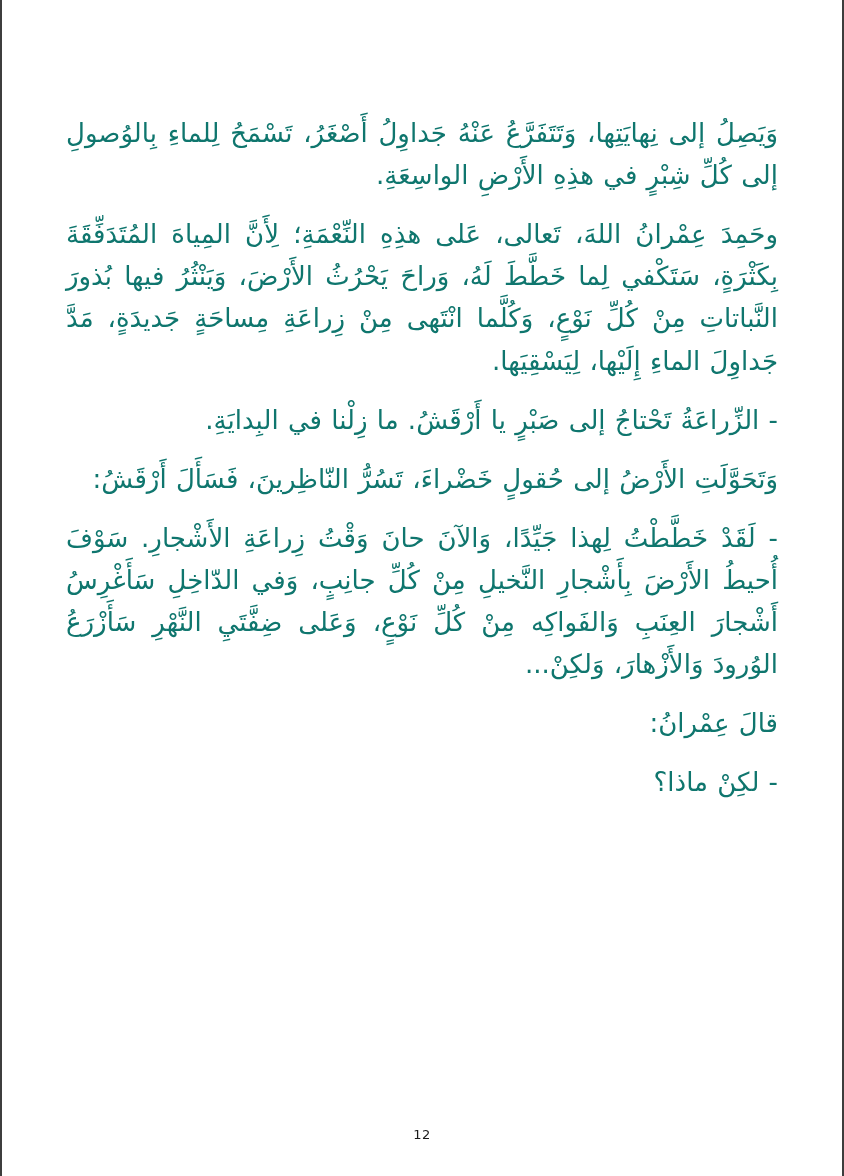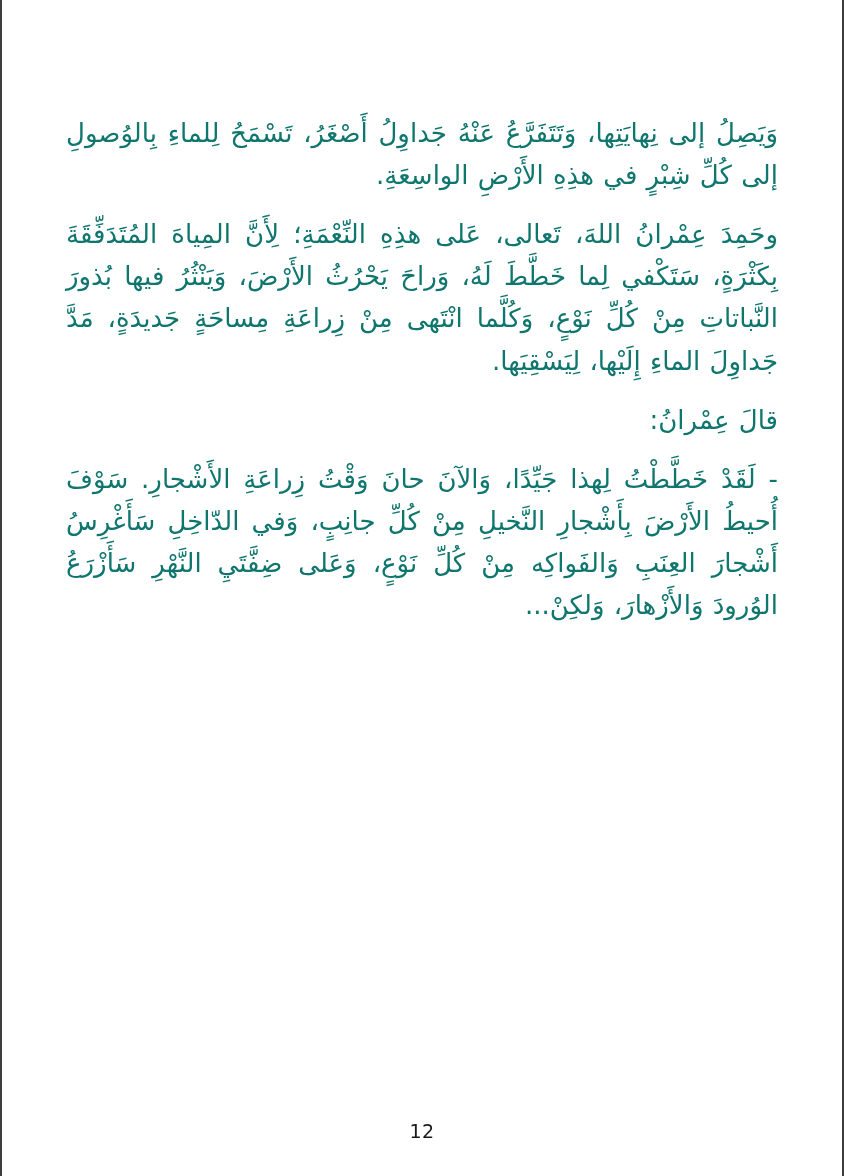--- a/index.html
+++ b/index.html
@@ -41,32 +41,35 @@
     text-align-last: right;
     word-spacing: 1px;
   }
   .page-number {
     position: absolute;
     bottom: 34px;
     left: 0;
     right: 0;
     text-align: center;
     direction: ltr;
-    font-size: 19px;
+    font-size: 13px;
     color: #1a1a1a;
     letter-spacing: 0.5px;
   }
 </style>
 </head>
 <body>
 
 <div class="page">
 
   <div class="text-block">
     <p>وَيَصِلُ إلى نِهايَتِها، وَتَتَفَرَّعُ عَنْهُ جَداوِلُ أَصْغَرُ، تَسْمَحُ لِلماءِ بِالوُصولِ إلى كُلِّ شِبْرٍ في هذِهِ الأَرْضِ الواسِعَةِ.</p>
     <p>وحَمِدَ عِمْرانُ اللهَ، تَعالى، عَلى هذِهِ النِّعْمَةِ؛ لِأَنَّ المِياهَ المُتَدَفِّقَةَ بِكَثْرَةٍ، سَتَكْفي لِما خَطَّطَ لَهُ، وَراحَ يَحْرُثُ الأَرْضَ، وَيَنْثُرُ فيها بُذورَ النَّباتاتِ مِنْ كُلِّ نَوْعٍ، وَكُلَّما انْتَهى مِنْ زِراعَةِ مِساحَةٍ جَديدَةٍ، مَدَّ جَداوِلَ الماءِ إِلَيْها، لِيَسْقِيَها.</p>
+    <p>- الزِّراعَةُ تَحْتاجُ إلى صَبْرٍ يا أَرْقَشُ. ما زِلْنا في البِدايَةِ.</p>
+    <p>وَتَحَوَّلَتِ الأَرْضُ إلى حُقولٍ خَضْراءَ، تَسُرُّ النّاظِرينَ، فَسَأَلَ أَرْقَشُ:</p>
+    <p>- لَقَدْ خَطَّطْتُ لِهذا جَيِّدًا، وَالآنَ حانَ وَقْتُ زِراعَةِ الأَشْجارِ. سَوْفَ أُحيطُ الأَرْضَ بِأَشْجارِ النَّخيلِ مِنْ كُلِّ جانِبٍ، وَفي الدّاخِلِ سَأَغْرِسُ أَشْجارَ العِنَبِ وَالفَواكِه مِنْ كُلِّ نَوْعٍ، وَعَلى ضِفَّتَيِ النَّهْرِ سَأَزْرَعُ الوُرودَ وَالأَزْهارَ، وَلكِنْ...</p>
     <p>قالَ عِمْرانُ:</p>
-    <p>- لَقَدْ خَطَّطْتُ لِهذا جَيِّدًا، وَالآنَ حانَ وَقْتُ زِراعَةِ الأَشْجارِ. سَوْفَ أُحيطُ الأَرْضَ بِأَشْجارِ النَّخيلِ مِنْ كُلِّ جانِبٍ، وَفي الدّاخِلِ سَأَغْرِسُ أَشْجارَ العِنَبِ وَالفَواكِه مِنْ كُلِّ نَوْعٍ، وَعَلى ضِفَّتَيِ النَّهْرِ سَأَزْرَعُ الوُرودَ وَالأَزْهارَ، وَلكِنْ...</p>
+    <p>- لكِنْ ماذا؟</p>
   </div>
 
   <div class="page-number">12</div>
 
 </div>
 
 </body></html>

